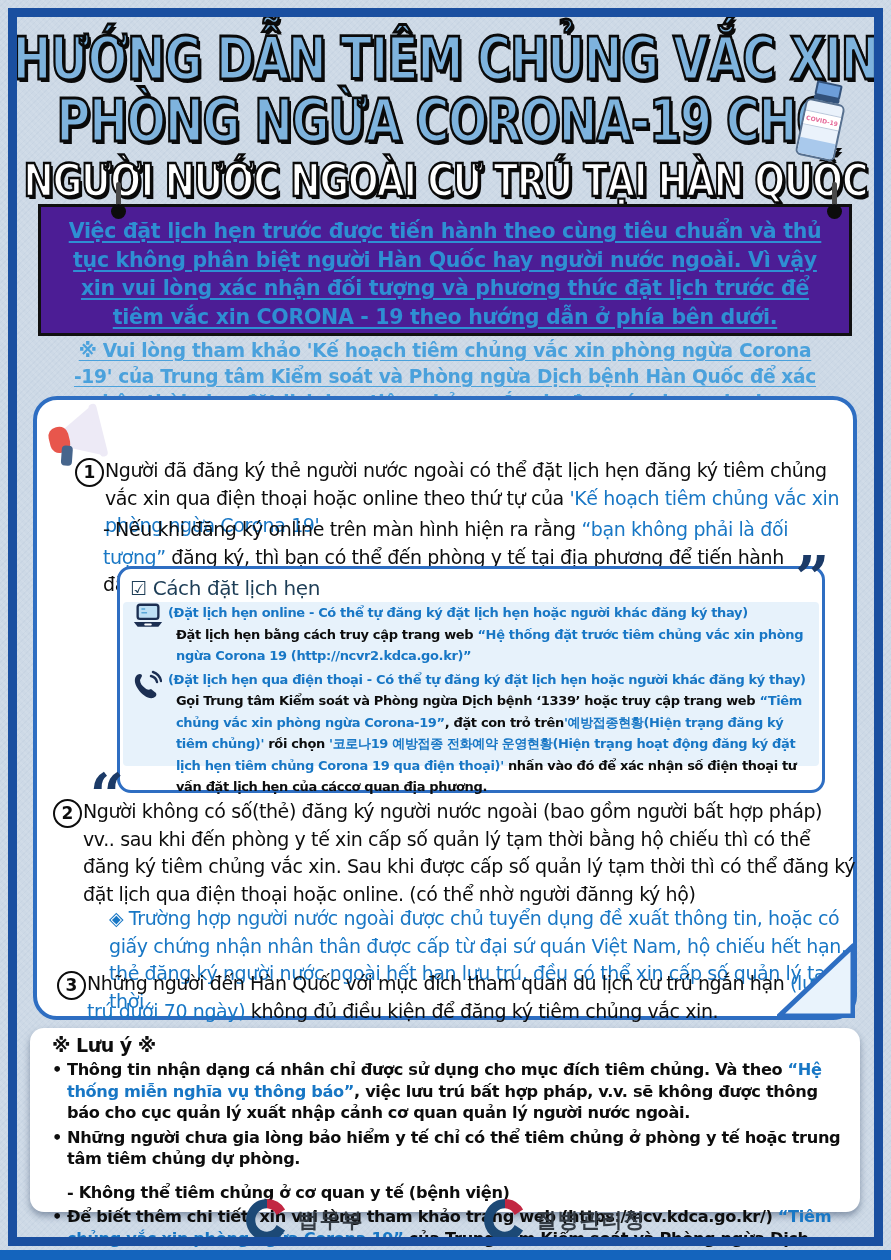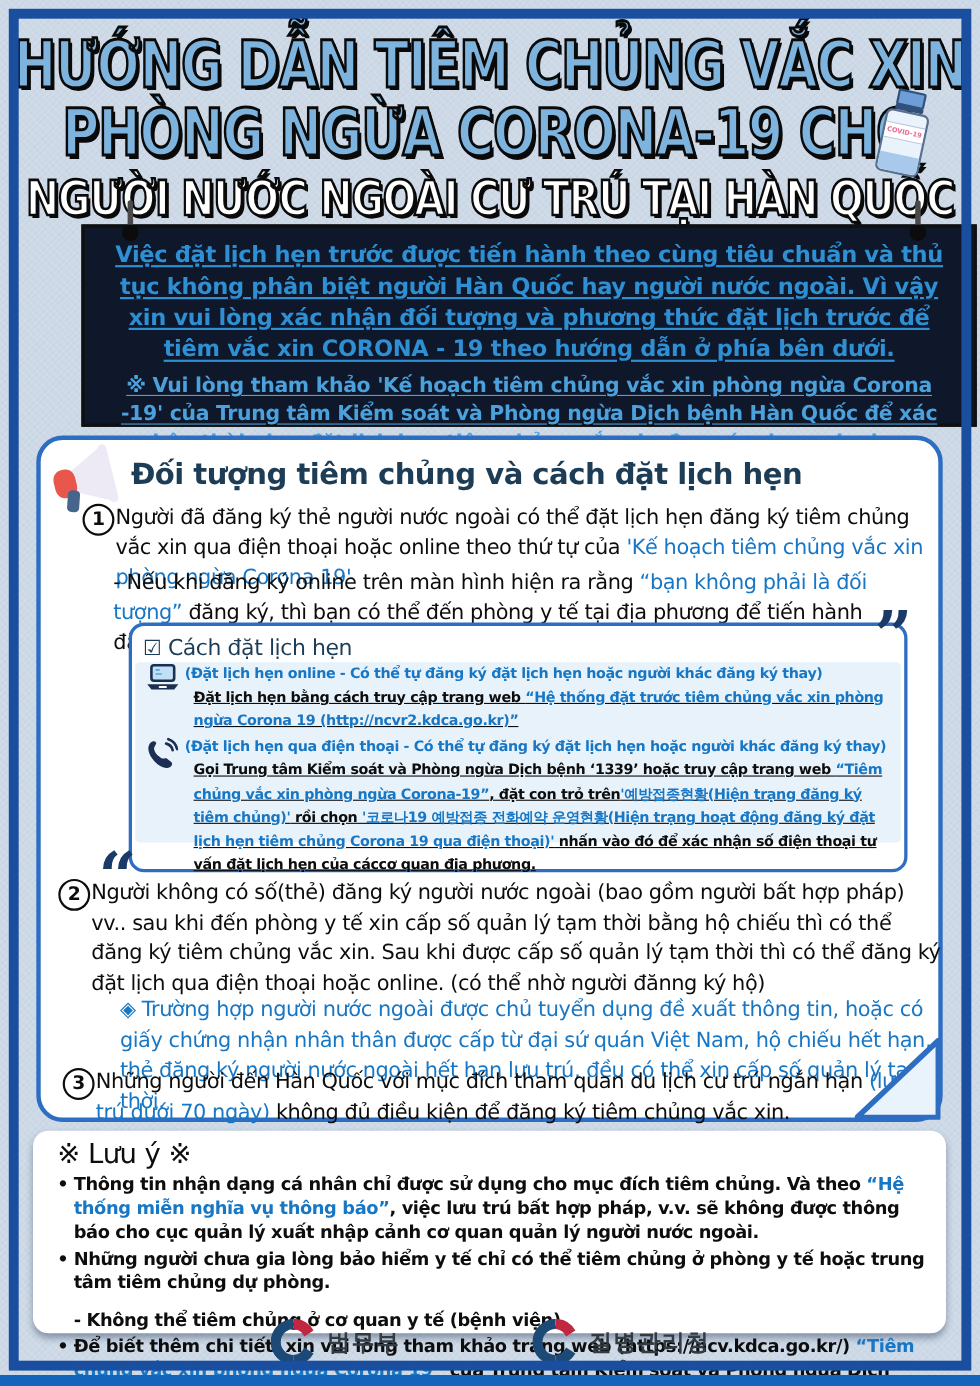--- a/index.html
+++ b/index.html
@@ -22,21 +22,21 @@
   
   .vial{position:absolute;left:799px;top:82px;width:46px;height:78px;transform:rotate(12deg);z-index:2;}
   .vial .cap{width:22px;height:11px;background:#6d9ed9;border:2px solid #32517a;border-radius:2px;margin:0 auto;}
   .vial .capband{width:26px;height:5px;background:#32517a;border-radius:2px;margin:-1px auto 0;}
   .vial .body{width:36px;height:54px;background:#eaf2fb;border:2px solid #57708f;border-radius:6px;margin:0 auto;position:relative;overflow:hidden;}
   .vial .label{position:absolute;left:0;right:0;top:10px;height:13px;background:#ffffff;border-top:1px solid #b9c8dc;border-bottom:1px solid #b9c8dc;
                font-size:6px;font-weight:700;color:#e66b9a;text-align:center;line-height:13px;letter-spacing:0;}
   .vial .liquid{position:absolute;left:0;right:0;bottom:0;height:16px;background:#a9c9ec;}
 
   
-  .notice{position:absolute;left:38px;top:204px;width:814px;height:184px;background:#0f172a;border:3px solid #101010;z-index:2;box-sizing:border-box;padding:10px 26px 0;margin-left:36px;}
+  .notice{position:absolute;left:38px;top:204px;width:814px;height:132px;background:#4c1d95;border:3px solid #101010;z-index:2;box-sizing:border-box;padding:10px 26px 0;}
   .notice-main{color:#2e8fd3;font-weight:700;font-size:20.5px;line-height:28.5px;text-align:center;
                text-decoration:underline;text-underline-offset:3px;text-decoration-thickness:2px;letter-spacing:-0.3px;}
   .notice-sub{color:#4aa1dc;font-weight:700;font-size:18.6px;line-height:26px;text-align:center;margin-top:7px;
               text-decoration:underline;text-underline-offset:3px;letter-spacing:-0.3px;}
   .pin{position:absolute;width:16px;height:40px;z-index:4;}
   .pin::before{content:"";position:absolute;left:6px;top:0;width:5px;height:26px;background:#4a4a4a;border-radius:3px;}
   .pin::after{content:"";position:absolute;left:1px;top:22px;width:15px;height:15px;background:#0c0c0c;border-radius:50%;}
   .pin-l{left:110px;top:182px;} .pin-r{left:826px;top:182px;}
 
   
@@ -55,31 +55,31 @@
   .c3{left:20px;top:571px;} .txt3{left:50px;top:570px;width:766px;}
 
   
   .howto{position:absolute;left:80px;top:166px;width:708px;height:227px;background:#fff;border:3.5px solid #2e6ec2;
          border-radius:14px;box-sizing:border-box;padding:7px 12px 0 10px;}
   .howto-tint{position:absolute;left:3px;right:3px;top:33px;height:164px;background:#e7f2fb;border-radius:4px;z-index:0;}
   .howto-title{position:relative;z-index:1;font-size:20px;font-weight:400;color:#1d3d56;letter-spacing:-0.4px;}
   .howto-title .chk{font-size:19px;margin-right:6px;color:#1d3d56;}
   .hrow{position:relative;z-index:1;padding-left:38px;font-size:13px;line-height:21.5px;font-weight:700;letter-spacing:-0.35px;}
   .hhead{color:#1877c5;margin-top:2px;}
-  .hbody{padding-left:46px;color:#0d0d0d;text-decoration:underline;}
+  .hbody{padding-left:46px;color:#0d0d0d;}
   .hicon{position:absolute;left:2px;top:1px;}
   .quote{position:absolute;font-family:"DejaVu Serif","Liberation Serif",serif;font-weight:700;color:#1b3a67;font-size:60px;line-height:1;z-index:2;}
   .q-open{left:758px;top:148px;}
   .q-close{left:52px;top:336px;transform:rotate(180deg);}
   .fold{position:absolute;right:-2px;bottom:-2px;z-index:1;}
 
   
   .notes{position:absolute;left:30px;top:1028px;width:830px;height:184px;background:#fff;border-radius:14px;z-index:2;
          box-shadow:0 4px 7px rgba(40,60,90,.45);box-sizing:border-box;padding:6px 16px 0 22px;}
-  .notes-title{font-size:25px;font-weight:400;color:#0d0d0d;letter-spacing:-0.5px;}
+  .notes-title{font-size:19px;font-weight:700;color:#0d0d0d;letter-spacing:-0.5px;}
   .nrow{display:flex;font-size:16.2px;line-height:21.5px;font-weight:700;color:#0d0d0d;letter-spacing:-0.35px;margin-top:3px;}
   .nrow .bt{width:15px;flex:none;}
   .nsub{padding-left:15px;margin-top:12px;}
 
   
   .footer{position:absolute;left:0;top:1199px;width:100%;display:flex;justify-content:center;gap:120px;z-index:2;}
   .gov{display:flex;align-items:center;gap:10px;}
   .gov-label{font-size:21px;font-weight:700;color:#333a42;letter-spacing:1px;}
 </style>
 </head>
@@ -110,21 +110,20 @@
 <div class="main-box">
 
   <svg class="mega" width="76" height="72" viewBox="0 0 76 72">
     <g transform="rotate(-14 38 36)">
       <polygon points="24,26 56,10 56,60 24,44" fill="#edeaf6"></polygon>
       <rect x="54" y="8" width="8" height="54" rx="4" fill="#edeaf6"></rect>
       <rect x="8" y="22" width="20" height="26" rx="9" fill="#e8564c"></rect>
       <rect x="16" y="42" width="11" height="20" rx="4" fill="#46658c" transform="rotate(18 21 52)"></rect>
     </g>
   </svg>
-  <div class="sec-title">Đối tượng tiêm chủng và cách đặt lịch hẹn</div>
 
   <div class="circ c1">1</div>
   <div class="body-text txt1"><span>Người đã đăng ký thẻ người nước ngoài có thể đặt lịch hẹn đăng ký tiêm chủng vắc xin qua điện thoại hoặc online theo thứ tự của </span><span class="blue">'Kế hoạch tiêm chủng vắc xin phòng ngừa Corona 19'</span></div>
 
   <div class="body-text dash1"><span>- Nếu khi đăng ký online trên màn hình hiện ra rằng </span><span class="blue">“bạn không phải là đối tượng”</span><span> đăng ký, thì bạn có thể đến phòng y tế tại địa phương để tiến hành đăng ký đối tượng rồi đặt lịch hẹn.</span></div>
 
   <div class="howto">
     <div class="howto-tint"></div>
     <div class="howto-title"><span class="chk">☑</span><span>Cách đặt lịch hẹn</span></div>
 

